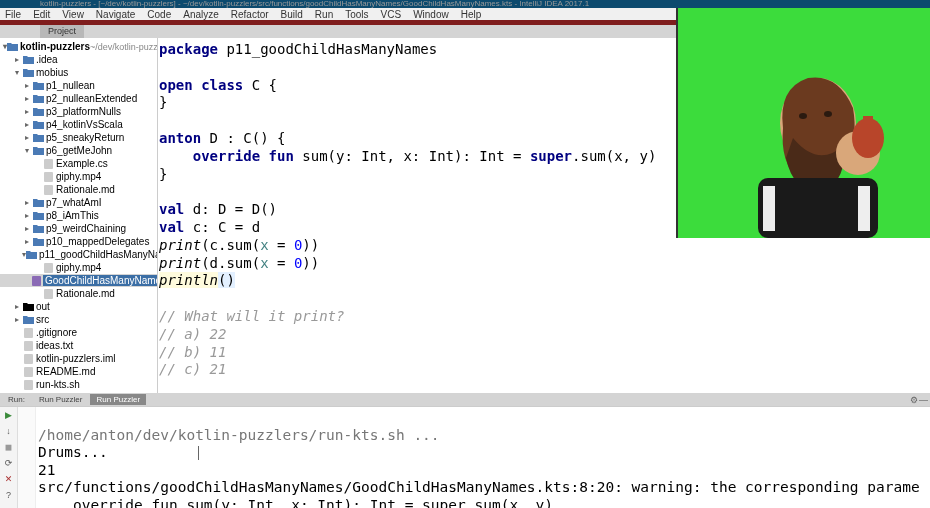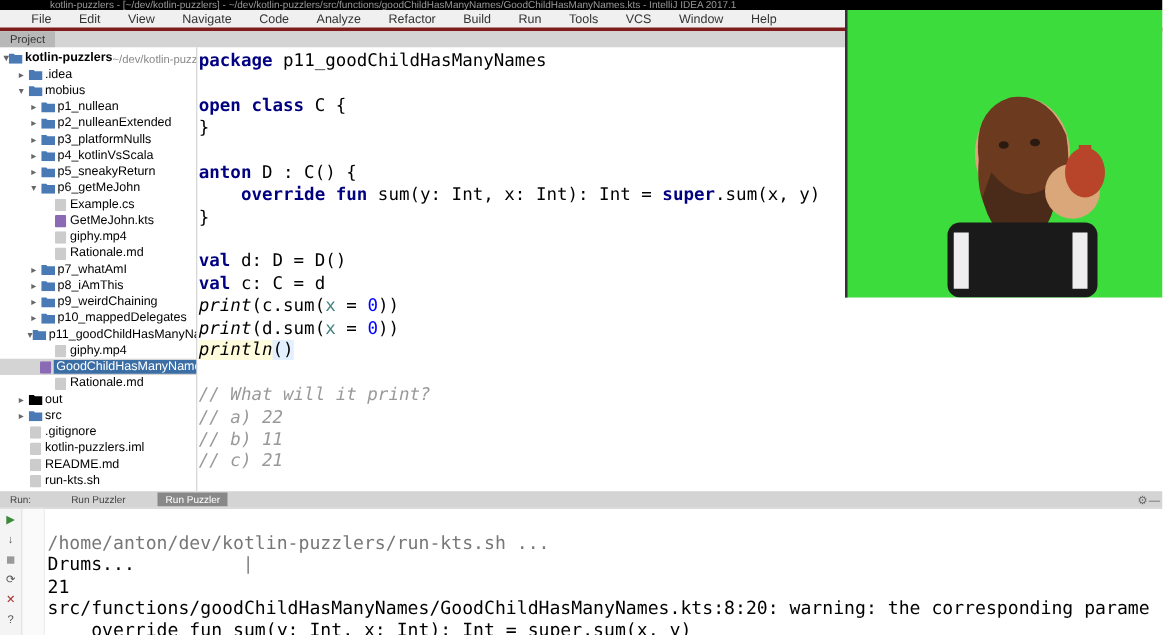--- a/index.html
+++ b/index.html
@@ -1,24 +1,24 @@
 <!DOCTYPE html>
 <html><head>
 <meta charset="utf-8">
 <style>
   * { margin: 0; padding: 0; box-sizing: border-box; }
   body { font-family: Arial, sans-serif; font-size: 11px; background: #fff; width: 930px; height: 508px; overflow: hidden; position: relative; }
   
-  .titlebar { height: 8px; background: #000000; width: 100%; position: relative; }
+  .titlebar { height: 8px; background: #0c4a6e; width: 100%; position: relative; }
   .titlebar .path { color: #999; font-size: 8px; position: absolute; left: 40px; top: -1px; white-space: nowrap; overflow: hidden; }
   
-  .menubar { height: 17px; background: #f0f0f0; border-bottom: 3px solid #7f1d1d; display: flex; align-items: center; padding-left: 20px; gap: 12px; }
+  .menubar { height: 17px; background: #f0f0f0; border-bottom: 5px solid #7f1d1d; display: flex; align-items: center; padding-left: 0; gap: 2px; }
   .menubar span { padding: 1px 5px; color: #333; font-size: 10px; cursor: pointer; }
   
-  .projtab { height: 13px; background: #d4d4d4; display: flex; align-items: flex-start; }
+  .projtab { height: 13px; background: #d4d4d4; display: flex; align-items: flex-start; padding-left: 40px; }
   .projtab .tab { background: #b8b8b8; padding: 0 8px; font-size: 9px; color: #333; height: 100%; line-height: 13px; }
   
   .main { display: flex; height: 355px; }
   
   .sidebar { width: 158px; background: #fff; border-right: 1px solid #ccc; overflow: hidden; font-size: 10px; padding-top: 2px; }
   .sidebar .node { display: flex; align-items: center; height: 13px; padding-left: 3px; white-space: nowrap; color: #000; cursor: pointer; }
   .sidebar .node.bold { font-weight: bold; }
   .sidebar .node.sel { background: #d4d4d4; }
   .sidebar .arrow { width: 10px; display: inline-block; color: #666; font-size: 8px; text-align: center; }
   .sidebar .icon { width: 12px; height: 10px; display: inline-flex; align-items: center; justify-content: center; margin-right: 2px; }
@@ -38,21 +38,21 @@
   .cmt { color: #999; font-style: italic; }
   .fn { font-style: italic; text-align: right; }
   .super { color: #000080; font-weight: bold; }
   .hl { background: #e3f0ff; }
   .caret { background: #fffbdd; display: inline; }
   .parm { color: #458383; }
   
   .webcam { position: absolute; top: 8px; right: 0; width: 254px; height: 230px; background: #3cdc3c; border-left: 2px solid #333; }
   .webcam .person { position: absolute; bottom: 0; left: 30px; width: 200px; height: 200px; }
   
-  .tooltabs { height: 13px; background: #d4d4d4; display: flex; align-items: center; padding-left: 2px; gap: 20px; position: relative; }
+  .tooltabs { height: 13px; background: #d4d4d4; display: flex; align-items: center; padding-left: 2px; gap: 2px; position: relative; }
   .tooltabs .tab { padding: 0 6px; font-size: 8px; color: #444; height: 11px; line-height: 11px; }
   .tooltabs .tab.active { background: #888; color: #fff; }
   .tooltabs .cog { position: absolute; right: 12px; font-size: 9px; color: #666; }
   .tooltabs .hide { position: absolute; right: 2px; font-size: 9px; color: #666; }
   
   .runpanel { display: flex; height: 102px; background: #fff; border-top: 1px solid #ccc; }
   .runpanel .gutter { width: 18px; background: #f4f4f4; border-right: 1px solid #ddd; display: flex; flex-direction: column; align-items: center; padding-top: 2px; gap: 4px; }
   .runpanel .gutter .gi { width: 12px; height: 12px; cursor: pointer; display: flex; align-items: center; justify-content: center; font-size: 9px; color: #555; }
   .runpanel .gutter2 { width: 18px; background: #fafafa; border-right: 1px solid #eee; }
   .runpanel .output { flex: 1; font-family: Menlo, Monaco, Consolas, monospace; font-size: 14.5px; line-height: 17.5px; padding: 2px 0 0 2px; white-space: pre; overflow: hidden; }
@@ -175,117 +175,108 @@
         <span class="arrow"></span>
         <span class="icon file">
           <svg width="9" height="10" viewBox="0 0 9 10">
             <rect x="0" y="0" width="9" height="10" rx="1"></rect>
           </svg>
         </span>
         <span class="name">Example.cs</span>
       </div>
       <div class="node i3">
         <span class="arrow"></span>
+        <span class="icon file">
+          <svg width="9" height="10" viewBox="0 0 9 10">
+            <rect x="0" y="0" width="9" height="10" rx="1"></rect>
+          </svg>
+        </span>
+        <span class="name">giphy.mp4</span>
+      </div>
+      <div class="node i3">
+        <span class="arrow"></span>
+        <span class="icon file">
+          <svg width="9" height="10" viewBox="0 0 9 10">
+            <rect x="0" y="0" width="9" height="10" rx="1"></rect>
+          </svg>
+        </span>
+        <span class="name">Rationale.md</span>
+      </div>
+      <div class="node i2">
+        <span class="arrow">▸</span>
+        <span class="icon folder">
+          <svg width="11" height="9" viewBox="0 0 11 9">
+            <path d="M0 1 L4 1 L5 2 L11 2 L11 9 L0 9 Z"></path>
+          </svg>
+        </span>
+        <span class="name">p7_whatAmI</span>
+      </div>
+      <div class="node i2">
+        <span class="arrow">▸</span>
+        <span class="icon folder">
+          <svg width="11" height="9" viewBox="0 0 11 9">
+            <path d="M0 1 L4 1 L5 2 L11 2 L11 9 L0 9 Z"></path>
+          </svg>
+        </span>
+        <span class="name">p8_iAmThis</span>
+      </div>
+      <div class="node i2">
+        <span class="arrow">▸</span>
+        <span class="icon folder">
+          <svg width="11" height="9" viewBox="0 0 11 9">
+            <path d="M0 1 L4 1 L5 2 L11 2 L11 9 L0 9 Z"></path>
+          </svg>
+        </span>
+        <span class="name">p9_weirdChaining</span>
+      </div>
+      <div class="node i2">
+        <span class="arrow">▸</span>
+        <span class="icon folder">
+          <svg width="11" height="9" viewBox="0 0 11 9">
+            <path d="M0 1 L4 1 L5 2 L11 2 L11 9 L0 9 Z"></path>
+          </svg>
+        </span>
+        <span class="name">p10_mappedDelegates</span>
+      </div>
+      <div class="node i2">
+        <span class="arrow">▾</span>
+        <span class="icon folder">
+          <svg width="11" height="9" viewBox="0 0 11 9">
+            <path d="M0 1 L4 1 L5 2 L11 2 L11 9 L0 9 Z"></path>
+          </svg>
+        </span>
+        <span class="name">p11_goodChildHasManyNames</span>
+      </div>
+      <div class="node i3">
+        <span class="arrow"></span>
+        <span class="icon file">
+          <svg width="9" height="10" viewBox="0 0 9 10">
+            <rect x="0" y="0" width="9" height="10" rx="1"></rect>
+          </svg>
+        </span>
+        <span class="name">giphy.mp4</span>
+      </div>
+      <div class="node i3 sel">
+        <span class="arrow"></span>
         <span class="icon kts">
           <svg width="9" height="10" viewBox="0 0 9 10">
             <rect x="0" y="0" width="9" height="10" rx="1"></rect>
           </svg>
         </span>
-        <span class="name">GetMeJohn.kts</span>
+        <span class="name">GoodChildHasManyNames.kts</span>
       </div>
       <div class="node i3">
         <span class="arrow"></span>
         <span class="icon file">
           <svg width="9" height="10" viewBox="0 0 9 10">
             <rect x="0" y="0" width="9" height="10" rx="1"></rect>
           </svg>
         </span>
-        <span class="name">giphy.mp4</span>
-      </div>
-      <div class="node i3">
-        <span class="arrow"></span>
-        <span class="icon file">
-          <svg width="9" height="10" viewBox="0 0 9 10">
-            <rect x="0" y="0" width="9" height="10" rx="1"></rect>
-          </svg>
-        </span>
         <span class="name">Rationale.md</span>
       </div>
-      <div class="node i2">
-        <span class="arrow">▸</span>
-        <span class="icon folder">
-          <svg width="11" height="9" viewBox="0 0 11 9">
-            <path d="M0 1 L4 1 L5 2 L11 2 L11 9 L0 9 Z"></path>
-          </svg>
-        </span>
-        <span class="name">p7_whatAmI</span>
-      </div>
-      <div class="node i2">
-        <span class="arrow">▸</span>
-        <span class="icon folder">
-          <svg width="11" height="9" viewBox="0 0 11 9">
-            <path d="M0 1 L4 1 L5 2 L11 2 L11 9 L0 9 Z"></path>
-          </svg>
-        </span>
-        <span class="name">p8_iAmThis</span>
-      </div>
-      <div class="node i2">
-        <span class="arrow">▸</span>
-        <span class="icon folder">
-          <svg width="11" height="9" viewBox="0 0 11 9">
-            <path d="M0 1 L4 1 L5 2 L11 2 L11 9 L0 9 Z"></path>
-          </svg>
-        </span>
-        <span class="name">p9_weirdChaining</span>
-      </div>
-      <div class="node i2">
-        <span class="arrow">▸</span>
-        <span class="icon folder">
-          <svg width="11" height="9" viewBox="0 0 11 9">
-            <path d="M0 1 L4 1 L5 2 L11 2 L11 9 L0 9 Z"></path>
-          </svg>
-        </span>
-        <span class="name">p10_mappedDelegates</span>
-      </div>
-      <div class="node i2">
-        <span class="arrow">▾</span>
-        <span class="icon folder">
-          <svg width="11" height="9" viewBox="0 0 11 9">
-            <path d="M0 1 L4 1 L5 2 L11 2 L11 9 L0 9 Z"></path>
-          </svg>
-        </span>
-        <span class="name">p11_goodChildHasManyNames</span>
-      </div>
-      <div class="node i3">
-        <span class="arrow"></span>
-        <span class="icon file">
-          <svg width="9" height="10" viewBox="0 0 9 10">
-            <rect x="0" y="0" width="9" height="10" rx="1"></rect>
-          </svg>
-        </span>
-        <span class="name">giphy.mp4</span>
-      </div>
-      <div class="node i3 sel">
-        <span class="arrow"></span>
-        <span class="icon kts">
-          <svg width="9" height="10" viewBox="0 0 9 10">
-            <rect x="0" y="0" width="9" height="10" rx="1"></rect>
-          </svg>
-        </span>
-        <span class="name">GoodChildHasManyNames.kts</span>
-      </div>
-      <div class="node i3">
-        <span class="arrow"></span>
-        <span class="icon file">
-          <svg width="9" height="10" viewBox="0 0 9 10">
-            <rect x="0" y="0" width="9" height="10" rx="1"></rect>
-          </svg>
-        </span>
-        <span class="name">Rationale.md</span>
-      </div>
       <div class="node i1">
         <span class="arrow">▸</span>
         <span class="icon orange">
           <svg width="11" height="9" viewBox="0 0 11 9">
             <path d="M0 1 L4 1 L5 2 L11 2 L11 9 L0 9 Z"></path>
           </svg>
         </span>
         <span class="name">out</span>
       </div>
       <div class="node i1">
@@ -298,20 +289,29 @@
         <span class="name">src</span>
       </div>
       <div class="node i1">
         <span class="arrow"></span>
         <span class="icon file">
           <svg width="9" height="10" viewBox="0 0 9 10">
             <rect x="0" y="0" width="9" height="10" rx="1"></rect>
           </svg>
         </span>
         <span class="name">.gitignore</span>
+      </div>
+      <div class="node i1">
+        <span class="arrow"></span>
+        <span class="icon file">
+          <svg width="9" height="10" viewBox="0 0 9 10">
+            <rect x="0" y="0" width="9" height="10" rx="1"></rect>
+          </svg>
+        </span>
+        <span class="name">ideas.txt</span>
       </div>
       <div class="node i1">
         <span class="arrow"></span>
         <span class="icon file">
           <svg width="9" height="10" viewBox="0 0 9 10">
             <rect x="0" y="0" width="9" height="10" rx="1"></rect>
           </svg>
         </span>
         <span class="name">kotlin-puzzlers.iml</span>
       </div>

